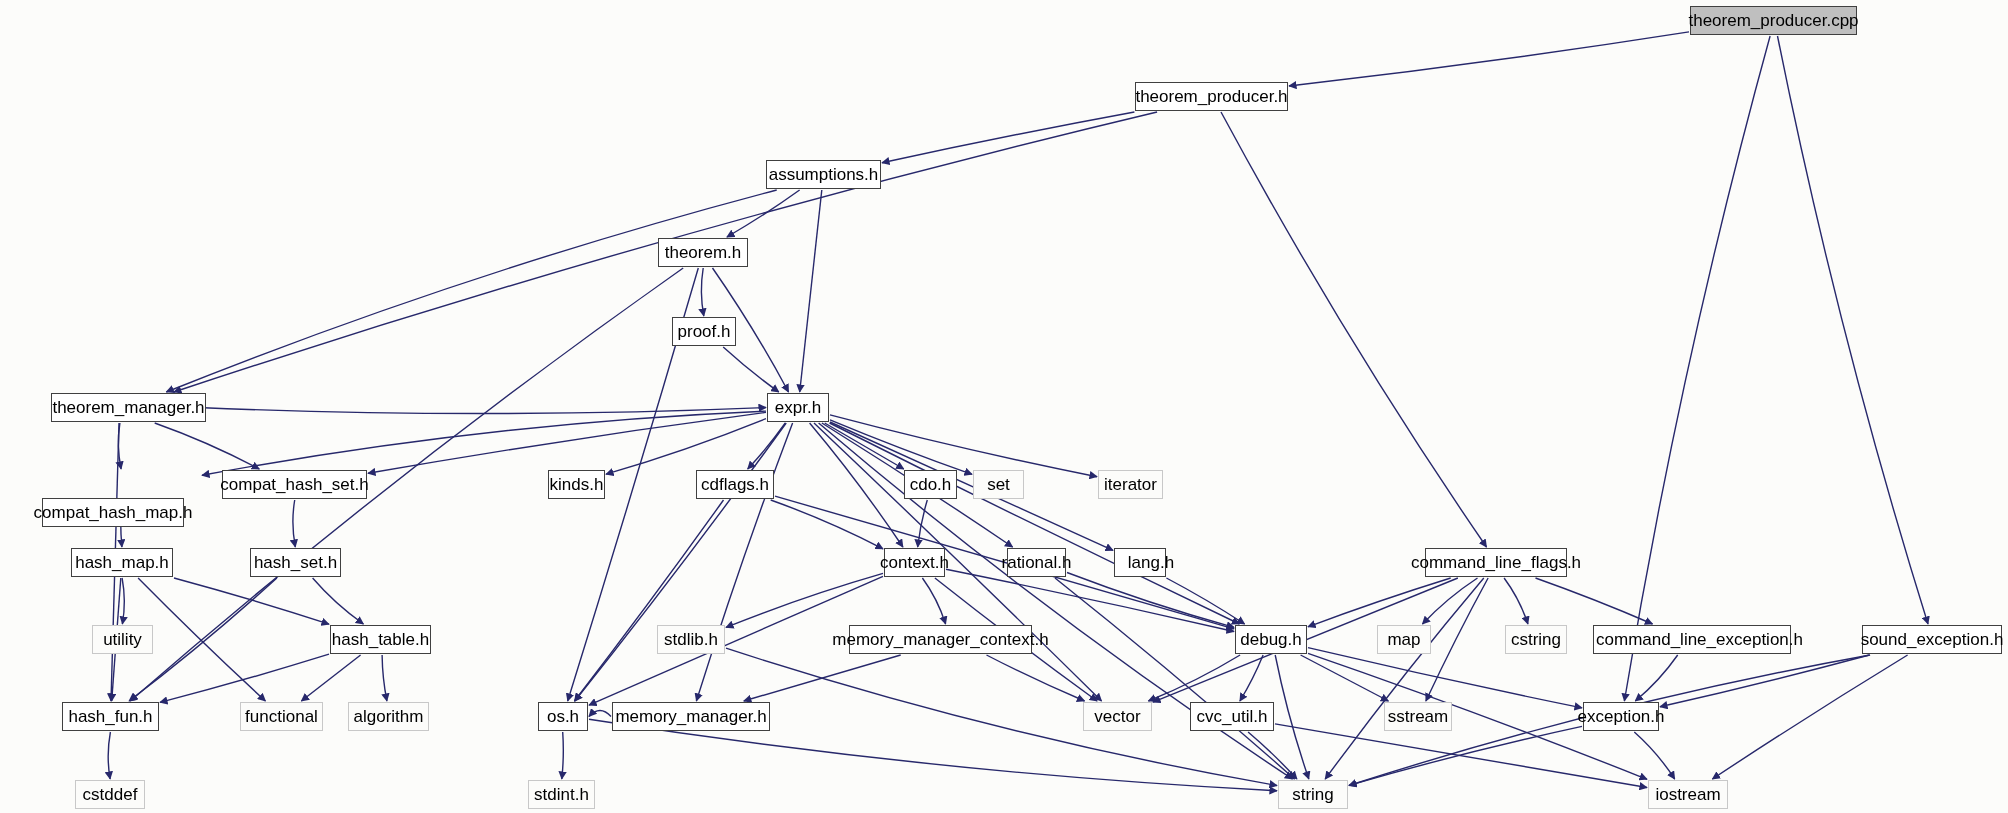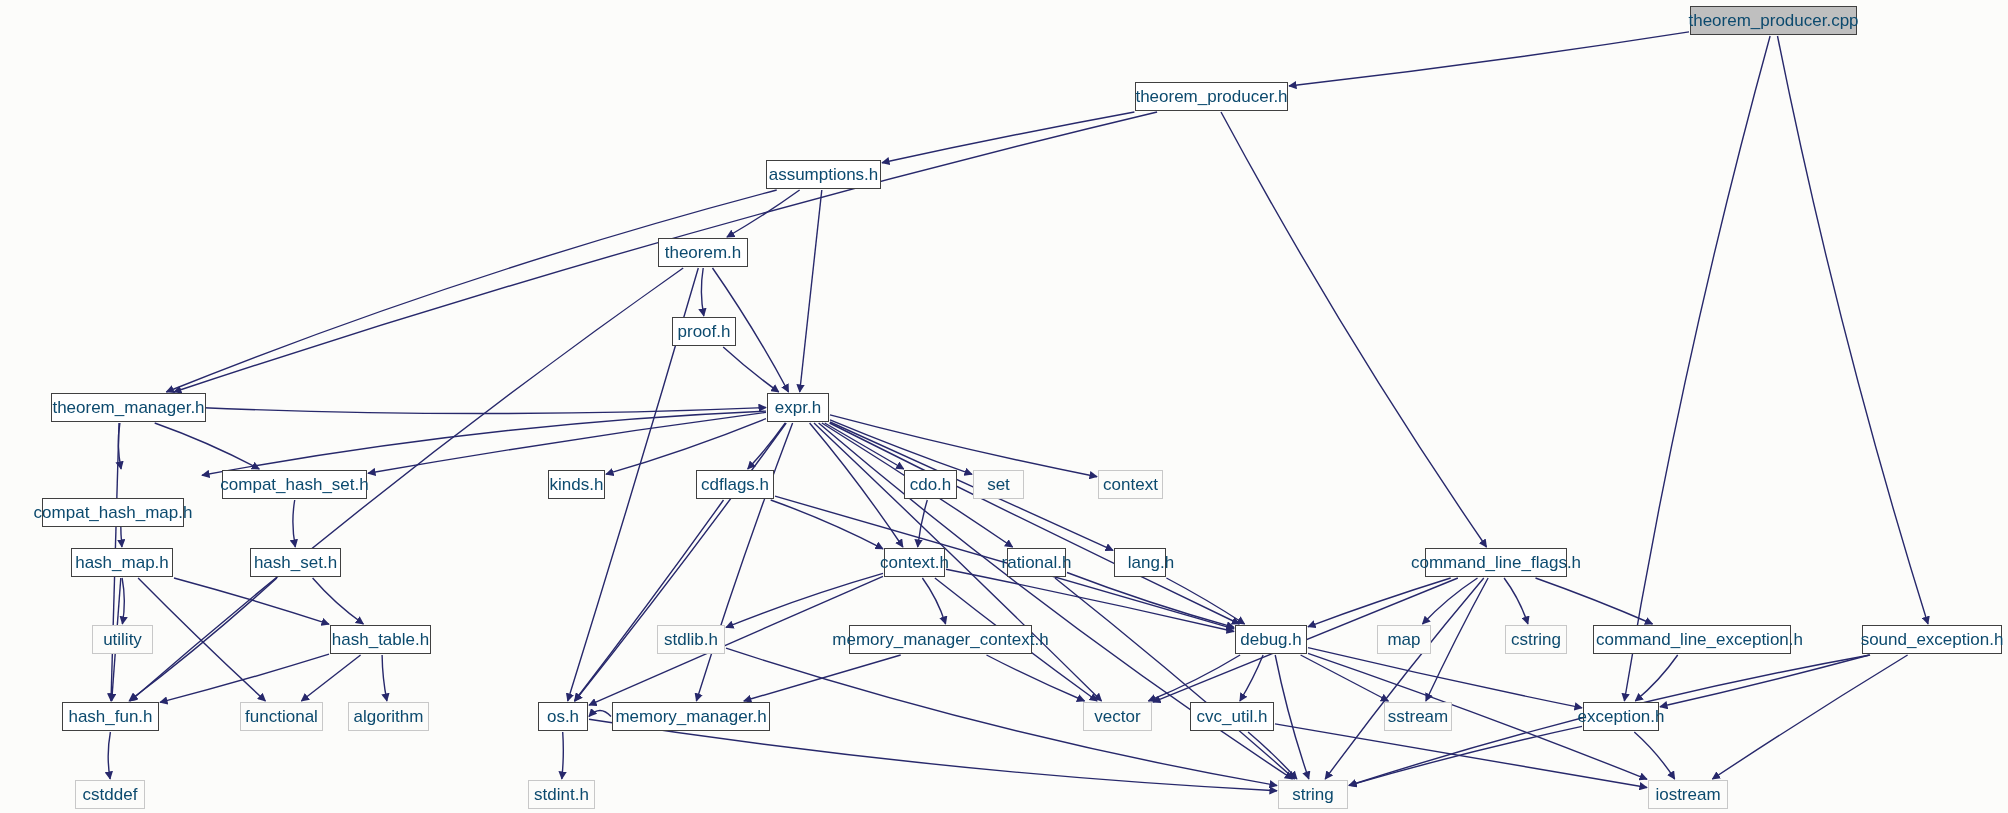--- a/index.html
+++ b/index.html
@@ -1,20 +1,20 @@
 <!DOCTYPE html>
 <html><head>
 <meta charset="utf-8">
 <style>
   html,body{margin:0;padding:0;background:#fcfcfa;}
   #graph-root{position:relative;width:2008px;height:813px;background:#fcfcfa;
     font-family:"Liberation Sans","DejaVu Sans",sans-serif;overflow:hidden;}
   svg{position:absolute;left:0;top:0;width:2008px;height:813px;}
   .nodebox{position:absolute;box-sizing:border-box;display:flex;align-items:center;
-    justify-content:center;white-space:nowrap;height:29px;font-size:17px;color:#0c4a6e;
+    justify-content:center;white-space:nowrap;height:29px;font-size:17px;color:#000000;
     letter-spacing:0px;}
   .n-hdr{background:#ffffff;border:1.5px solid #404040;}
   .n-sys{background:#fcfcfa;border:1px solid #c8c8c8;}
   .n-root{background:#bfbfbf;border:1.5px solid #404040;}
 </style>
 </head>
 <body>
 
 <div id="graph-root">
   <svg id="edge-layer" viewBox="0 0 2008 813" preserveAspectRatio="none" aria-hidden="true">
@@ -117,21 +117,21 @@
       <div class="nodebox n-hdr" style="left: 658px; top: 238px; width: 90px;">theorem.h</div>
       <div class="nodebox n-hdr" style="left: 672px; top: 317px; width: 64px;">proof.h</div>
       <div class="nodebox n-hdr" style="left: 767px; top: 393px; width: 62px;">expr.h</div>
       <div class="nodebox n-hdr" style="left: 42px; top: 393px; width: 155px; margin-left: 9px;">theorem_manager.h</div>
       <div class="nodebox n-hdr" style="left: 42px; top: 498px; width: 142px;">compat_hash_map.h</div>
       <div class="nodebox n-hdr" style="left: 222px; top: 470px; width: 145px;">compat_hash_set.h</div>
       <div class="nodebox n-hdr" style="left: 548px; top: 470px; width: 57px;">kinds.h</div>
       <div class="nodebox n-hdr" style="left: 696px; top: 470px; width: 78px;">cdflags.h</div>
       <div class="nodebox n-hdr" style="left: 904px; top: 470px; width: 53px;">cdo.h</div>
       <div class="nodebox n-sys" style="left: 973px; top: 470px; width: 51px;">set</div>
-      <div class="nodebox n-sys" style="left: 1098px; top: 470px; width: 65px;">context</div>
+      <div class="nodebox n-sys" style="left: 1098px; top: 470px; width: 65px;">iterator</div>
       <div class="nodebox n-hdr" style="left: 71px; top: 548px; width: 102px;">hash_map.h</div>
       <div class="nodebox n-hdr" style="left: 250px; top: 548px; width: 91px;">hash_set.h</div>
       <div class="nodebox n-hdr" style="left: 884px; top: 548px; width: 61px;">context.h</div>
       <div class="nodebox n-hdr" style="left: 1007px; top: 548px; width: 59px;">rational.h</div>
       <div class="nodebox n-hdr" style="left: 1114px; top: 548px; width: 52px; padding-left: 22px;">lang.h</div>
       <div class="nodebox n-hdr" style="left: 1425px; top: 548px; width: 142px;">command_line_flags.h</div>
       <div class="nodebox n-sys" style="left: 92px; top: 625px; width: 61px;">utility</div>
       <div class="nodebox n-hdr" style="left: 330px; top: 625px; width: 101px;">hash_table.h</div>
       <div class="nodebox n-sys" style="left: 657px; top: 625px; width: 68px;">stdlib.h</div>
       <div class="nodebox n-hdr" style="left: 849px; top: 625px; width: 183px;">memory_manager_context.h</div>

